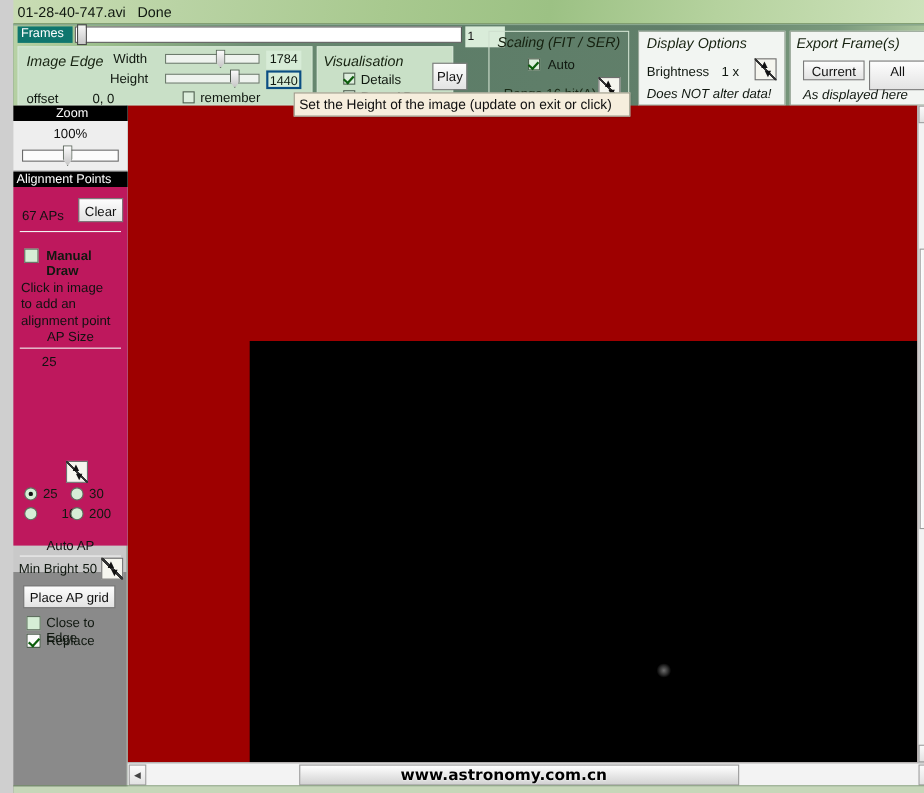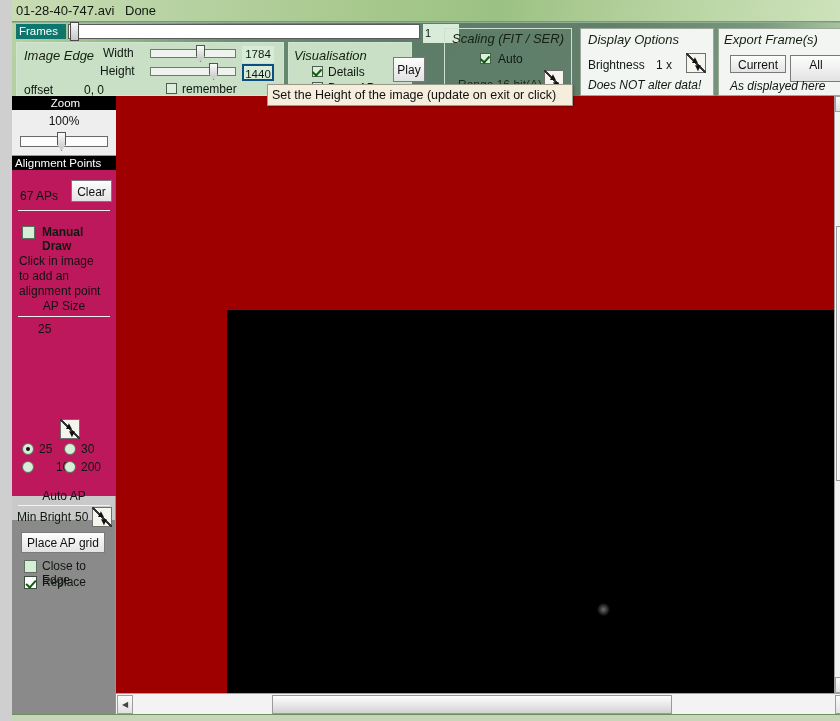--- a/index.html
+++ b/index.html
@@ -426,18 +426,19 @@
     </div>
     <div class="arr dn">▼</div>
   </div>
 
   <div class="hscroll">
     <div class="arr lt">◀</div>
     <div class="hthumb"></div>
     <div class="arr rt">▶</div>
   </div>
 
+  <div class="watermark">www.astronomy.com.cn</div>
   <div class="bottom-line"></div>
   <div class="bottom-edge"></div>
 
   <div class="tooltip">Set the Height of the image (update on exit or click)</div>
 
 </div>
 
 </body></html>

